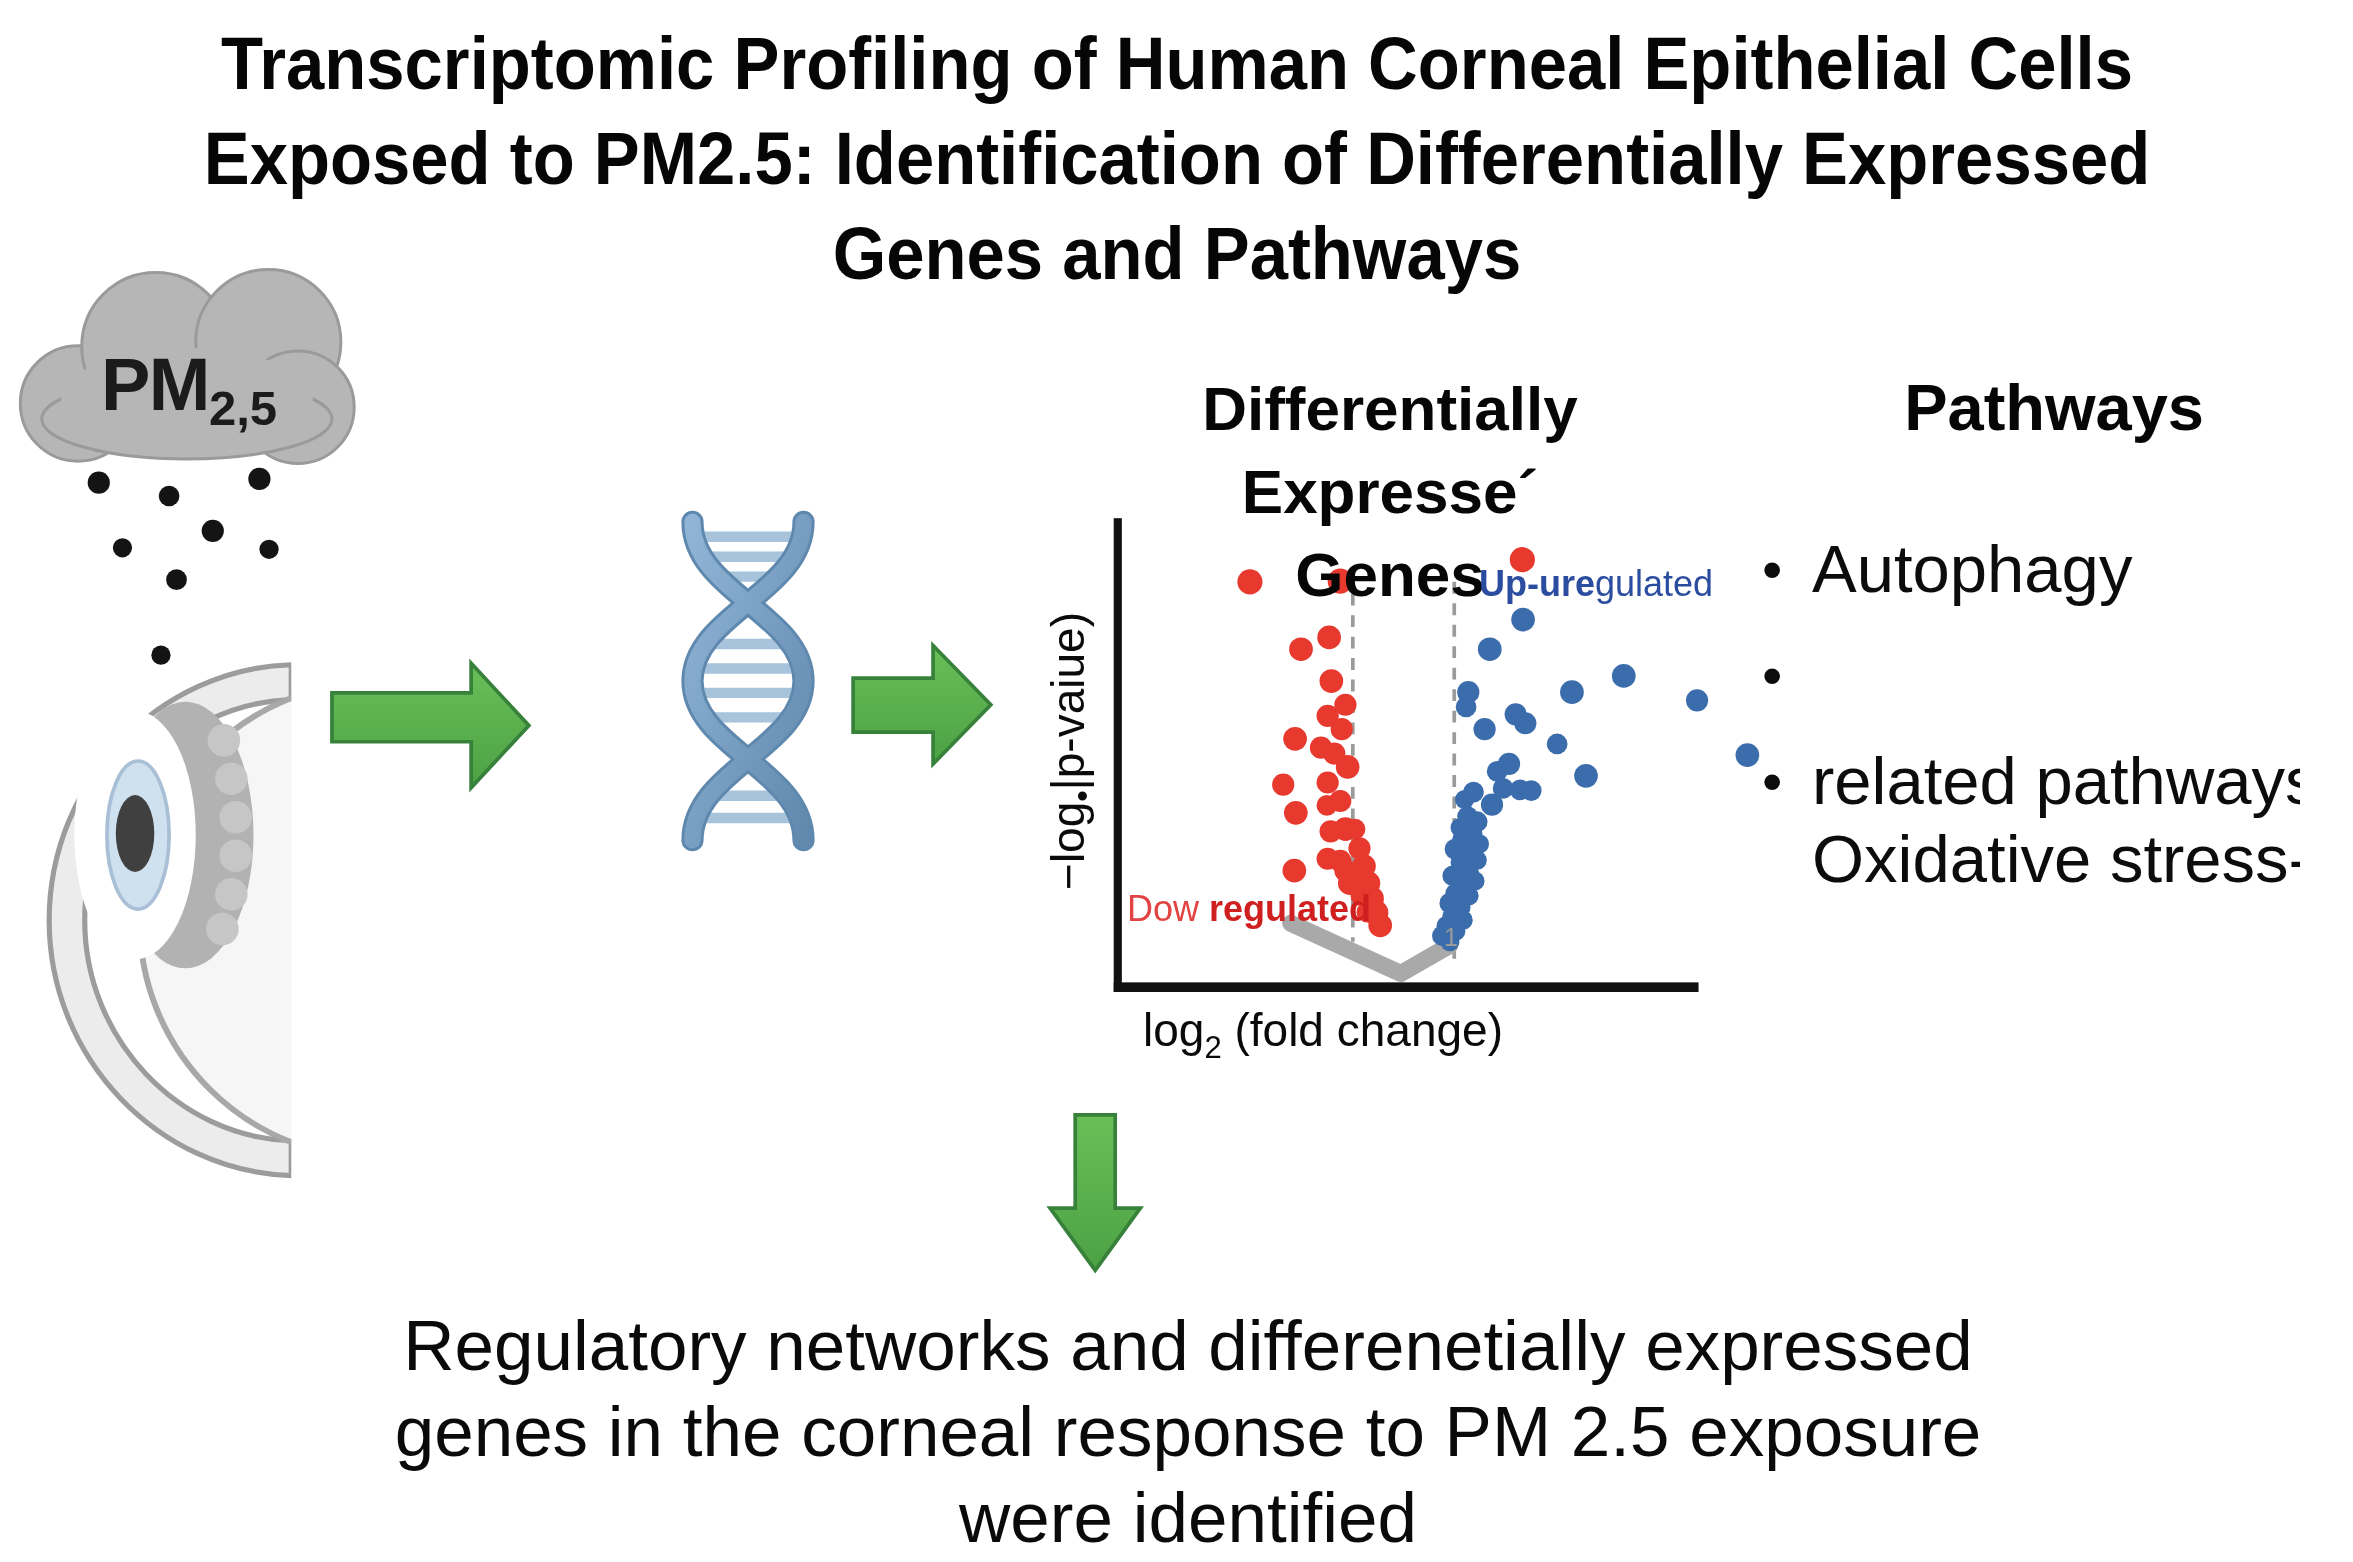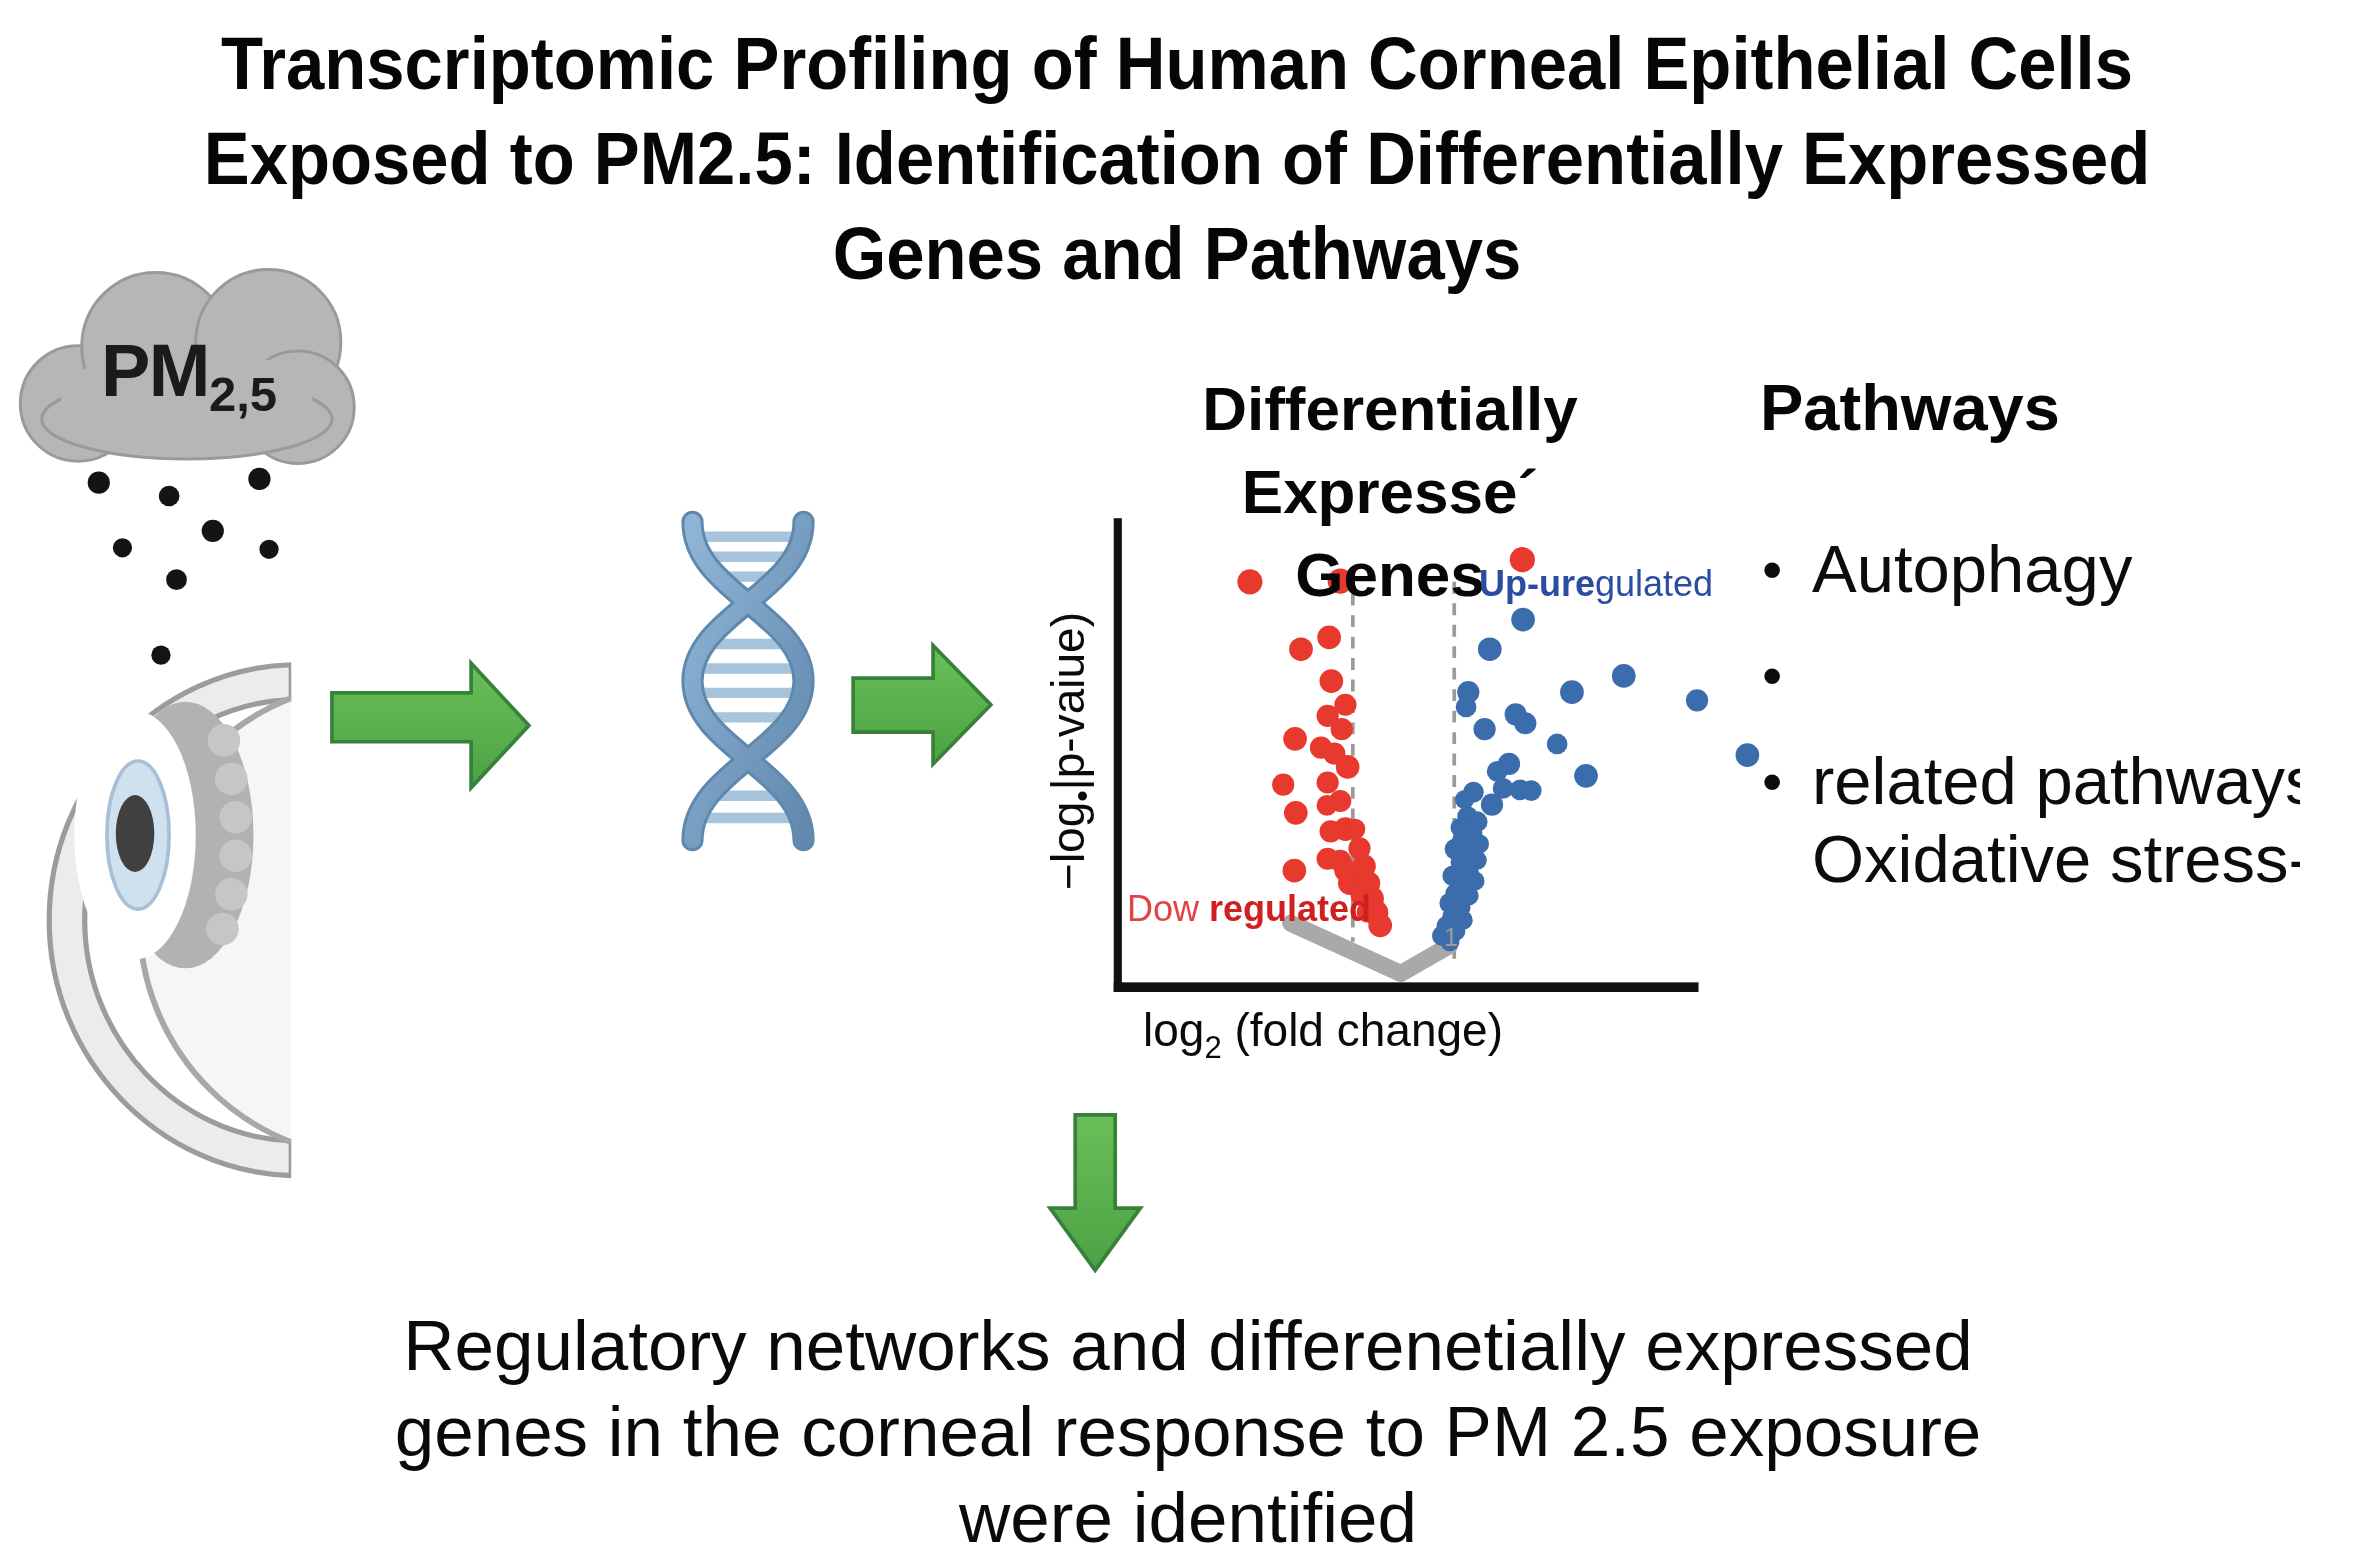--- a/index.html
+++ b/index.html
@@ -2,27 +2,27 @@
 <html style="font-size:12px"><head>
 <meta charset="utf-8">
 <style>
   html,body{margin:0;padding:0;background:#ffffff;}
   .canvas{position:relative;width:2300px;height:1562px;background:#ffffff;overflow:hidden;
           font-family:"Liberation Sans", sans-serif;color:#000;}
   .abs{position:absolute;}
   svg{position:absolute;left:0;top:0;}
   .title{left:0;top:16.3px;width:2354px;text-align:center;font-weight:700;font-size:74px;
          line-height:95px;transform:scaleX(.93);transform-origin:center;color:#060606;}
-  .pm-label{left:101px;top:328px;font-weight:700;font-size:74px;color:#1b1b1b;letter-spacing:-1.5px;}
+  .pm-label{left:101px;top:342px;font-weight:700;font-size:74px;color:#1b1b1b;letter-spacing:-1.5px;}
   .pm-label .sub{font-size:49px;position:relative;top:15px;letter-spacing:0;}
   .rna-label{left:444px;top:874px;width:518px;text-align:center;font-weight:700;
              font-size:73px;line-height:77px;color:#0a0a0a;}
   .plot-heading{left:1057px;top:367px;width:666px;text-align:center;font-weight:700;
                 font-size:62px;line-height:83px;color:#060606;}
-  .pathways-heading{left:1760px;top:370px;width:444px;text-align:left;font-weight:700;
+  .pathways-heading{left:1760px;top:370px;width:444px;text-align:right;font-weight:700;
                     font-size:65px;color:#060606;}
   .pathways-list{left:1762px;top:530px;width:578px;font-size:67px;line-height:78px;color:#0c0c0c;}
   .pw-item{display:flex;margin-bottom:28px;}
   .pw-bullet{width:50px;flex:none;font-size:58px;}
   .up-label{left:1479px;top:563px;font-size:36px;color:#2b4da0;}
   .up-label .b{font-weight:700;}
   .down-label{left:1127px;top:888px;font-size:36px;}
   .down-label .l1{color:#e24444;}
   .down-label .l2{color:#cf1f1f;font-weight:700;}
   .x-label{left:1101px;top:1003px;width:444px;text-align:center;font-size:46px;color:#0a0a0a;}

